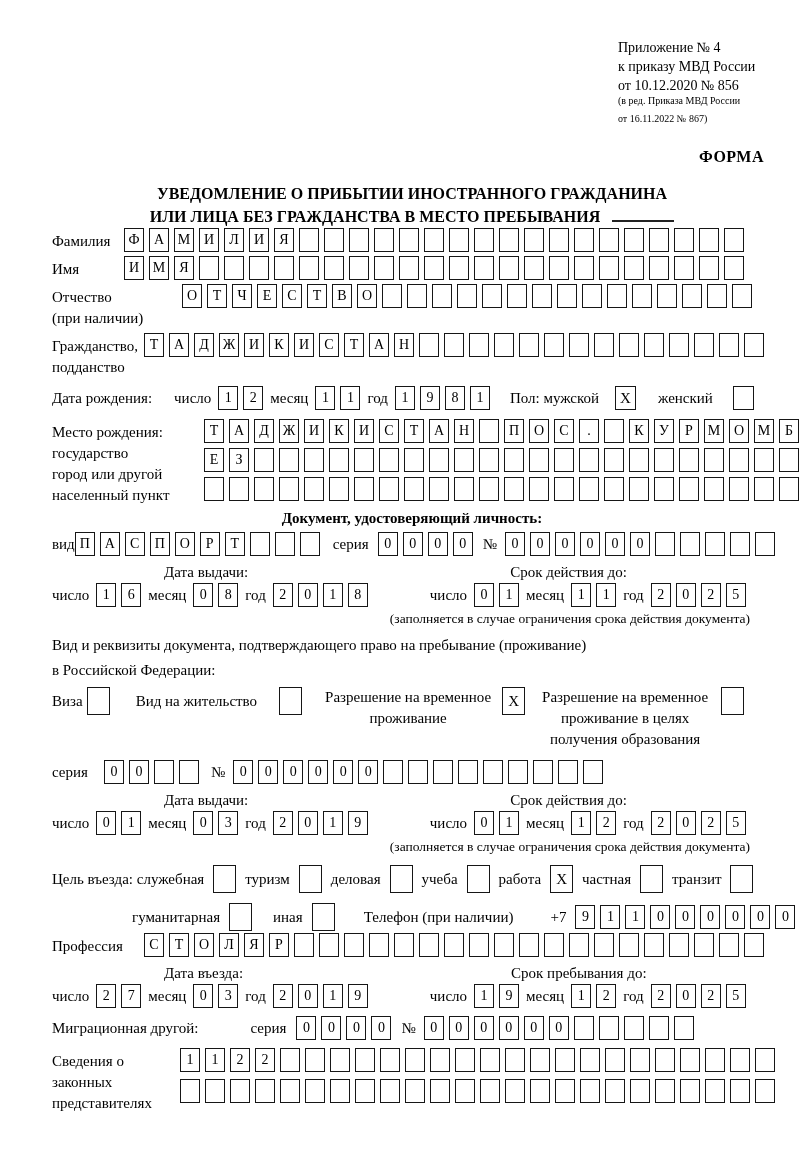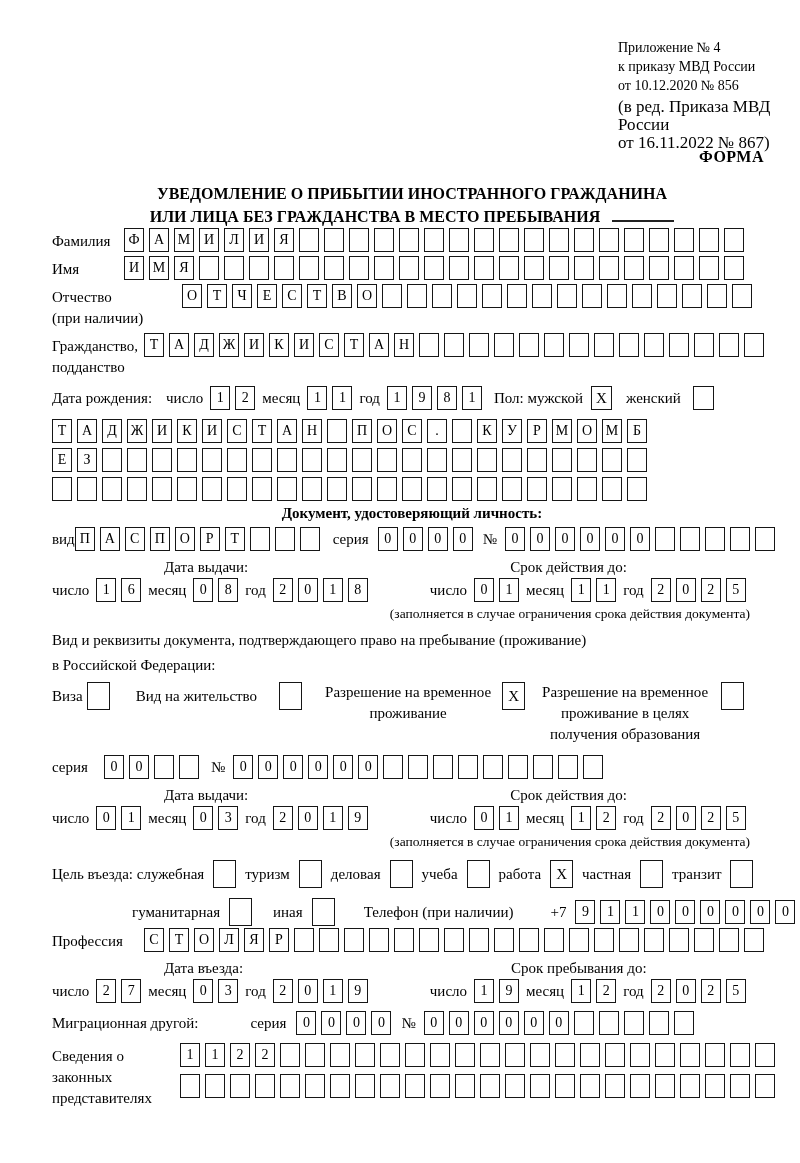--- a/index.html
+++ b/index.html
@@ -7,21 +7,21 @@
   body {
     width: 800px; min-height: 1163px;
     color: #000;
     font-family: "Liberation Serif", "DejaVu Serif", serif;
     font-size: 15px;
   }
   .page { position: relative; width: 800px; min-height: 1163px; padding: 36px 28px 16px 52px; }
 
   
   .appendix { position: absolute; left: 618px; top: 38px; font-size: 14px; line-height: 19px; }
-  .amendment { position: absolute; left: 618px; top: 98px; font-size: 17px; line-height: 18px; }
+  .amendment { position: absolute; left: 618px; top: 92px; font-size: 10px; line-height: 18px; }
   .forma { position: absolute; right: 36px; top: 148px; font-weight: bold; font-size: 16px; letter-spacing: .5px; }
 
   .title { margin-top: 146px; text-align: center; font-weight: bold; font-size: 16px; line-height: 23px; }
   .title-underline { display: inline-block; width: 62px; border-bottom: 2.4px solid #222; height: 14px; margin-left: 12px; }
 
   .section-heading { margin: 24px 0 18px 2px; font-weight: bold; font-size: 14.6px; }
 
   .frow { display: flex; align-items: flex-start; margin-bottom: 4px; }
   .lblcol { flex: 0 0 auto; padding-top: 3px; line-height: 21px; white-space: nowrap; }
   .boxes { display: flex; gap: 5px; flex-wrap: nowrap; }
@@ -196,21 +196,21 @@
         <span class="cell"></span>
         <span class="cell"></span>
         <span class="cell"></span>
         <span class="cell"></span>
         <span class="cell"></span>
         <span class="cell"></span>
         <span class="cell"></span>
       </div>
   </div>
 
-  <div class="frow" style="align-items:center; margin:8px 0 9px 0;">
+  <div class="frow" style="align-items:center; margin:8px 0 9px 0;gap:8px;">
     <span class="lbl" style="margin-right:14px;">Дата рождения:</span>
     <div class="dgroup">
       <span class="lbl">число</span>
       <span class="boxes">
           <span class="cell">1</span>
           <span class="cell">2</span>
         </span>
       <span class="lbl">месяц</span>
       <span class="boxes">
           <span class="cell">1</span>
@@ -224,20 +224,26 @@
           <span class="cell">1</span>
         </span>
     </div>
     <span class="lbl" style="margin:0 8px 0 12px;">Пол: мужской</span>
     <span class="checkbox small">X</span>
     <span class="lbl" style="margin:0 12px 0 14px;">женский</span>
     <span class="checkbox small"></span>
   </div>
 
   <div class="frow">
+    <div class="lblcol" style="width:152px;">
+      <div>Место рождения:</div>
+      <div>государство</div>
+      <div>город или другой</div>
+      <div>населенный пункт</div>
+    </div>
     <div class="gridstack">
       <div class="boxes">
           <span class="cell">Т</span>
           <span class="cell">А</span>
           <span class="cell">Д</span>
           <span class="cell">Ж</span>
           <span class="cell">И</span>
           <span class="cell">К</span>
           <span class="cell">И</span>
           <span class="cell">С</span>

